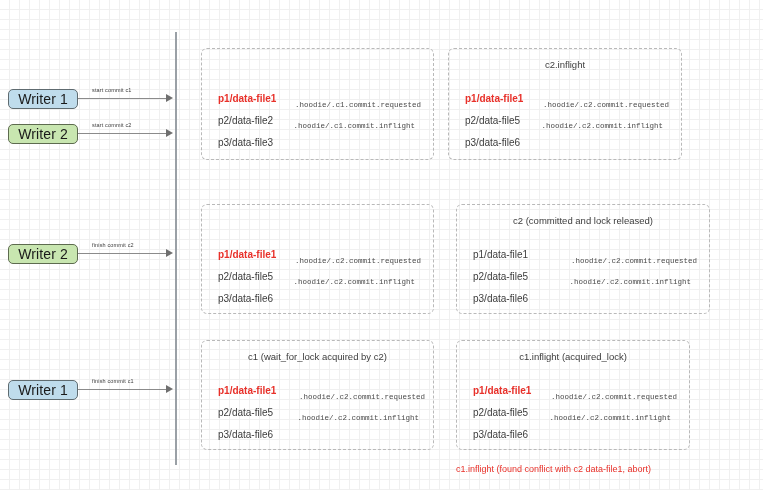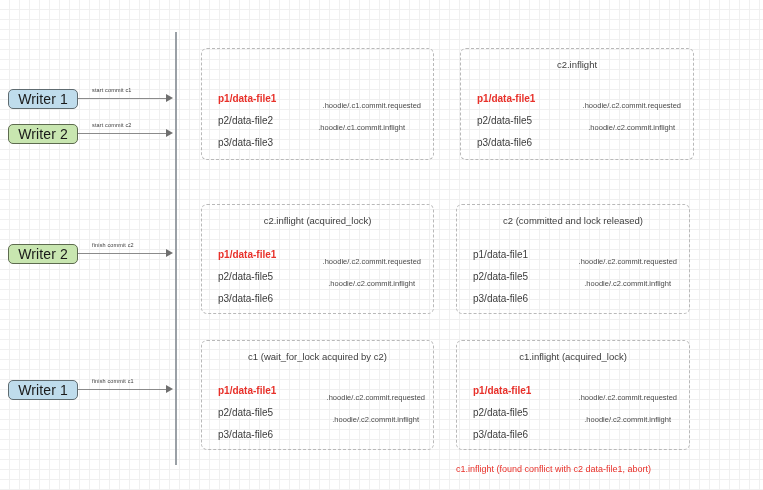--- a/index.html
+++ b/index.html
@@ -114,20 +114,21 @@
     position: absolute;
     right: 12px;
     top: 52px;
     text-align: right;
   }
   .meta-item {
     font-size: 7.5px;
     color: #4a4a4a;
     margin-bottom: 13px;
     white-space: nowrap;
+    font-family: Liberation Mono, monospace;
   }
 
   
   .conflict-note {
     position: absolute;
     font-size: 9px;
     font-weight: normal;
     color: #e8312a;
     white-space: nowrap;
   }
@@ -168,51 +169,50 @@
   <div class="arrow-label" style="left:92px; top:378px;">finish commit c1</div>
 
   <div class="state-box" style="left:201px; top:48px; width:233px; height:112px;">
     <div class="file-list">
       <div class="file-item highlight">p1/data-file1</div>
       <div class="file-item">p2/data-file2</div>
       <div class="file-item">p3/data-file3</div>
     </div>
     <div class="meta-list">
       <div class="meta-item">.hoodie/.c1.commit.requested</div>
-      <div class="meta-item" style="margin-right:16px;">.hoodie/.c1.commit.inflight</div>
-    </div>
-  </div>
-
-  <div class="state-box" style="left:460px; top:48px; width:234px; height:112px;">
+      <div class="meta-item" style="margin-right:6px;">.hoodie/.c1.commit.inflight</div>
+    </div>
+  </div>
+
+  <div class="state-box" style="left:448px; top:48px; width:234px; height:112px;">
     <div class="state-title">c2.inflight</div>
     <div class="file-list">
       <div class="file-item highlight">p1/data-file1</div>
       <div class="file-item">p2/data-file5</div>
       <div class="file-item">p3/data-file6</div>
     </div>
     <div class="meta-list">
       <div class="meta-item">.hoodie/.c2.commit.requested</div>
       <div class="meta-item" style="margin-right:6px;">.hoodie/.c2.commit.inflight</div>
     </div>
   </div>
 
   <div class="state-box" style="left:201px; top:204px; width:233px; height:110px;">
-    <div class="state-title">c2.inflight (acquired_lock)</div>
-    <div class="file-list">
-      <div class="file-item highlight">p1/data-file1</div>
-      <div class="file-item">p2/data-file5</div>
-      <div class="file-item">p3/data-file6</div>
-    </div>
-    <div class="meta-list">
-      <div class="meta-item">.hoodie/.c2.commit.requested</div>
-      <div class="meta-item" style="margin-right:6px;">.hoodie/.c2.commit.inflight</div>
-    </div>
-  </div>
-
-  <div class="state-box" style="left:456px; top:204px; width:234px; height:110px;">
+    <div class="file-list">
+      <div class="file-item highlight">p1/data-file1</div>
+      <div class="file-item">p2/data-file5</div>
+      <div class="file-item">p3/data-file6</div>
+    </div>
+    <div class="meta-list">
+      <div class="meta-item">.hoodie/.c2.commit.requested</div>
+      <div class="meta-item" style="margin-right:6px;">.hoodie/.c2.commit.inflight</div>
+    </div>
+  </div>
+
+  <div class="state-box" style="left:456px; top:204px; width:254px; height:110px;">
     <div class="state-title">c2 (committed and lock released)</div>
     <div class="file-list">
       <div class="file-item">p1/data-file1</div>
       <div class="file-item">p2/data-file5</div>
       <div class="file-item">p3/data-file6</div>
     </div>
     <div class="meta-list">
       <div class="meta-item">.hoodie/.c2.commit.requested</div>
       <div class="meta-item" style="margin-right:6px;">.hoodie/.c2.commit.inflight</div>
     </div>

